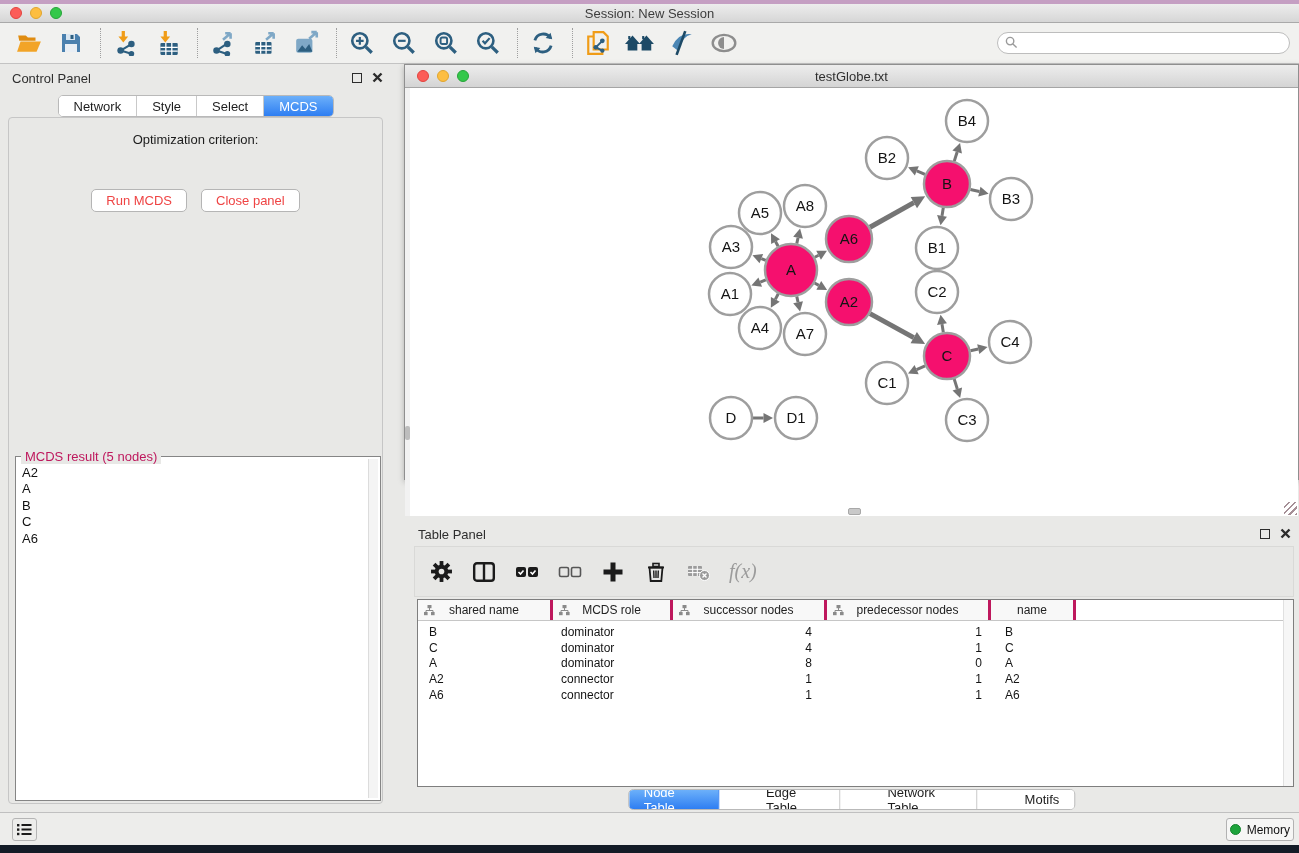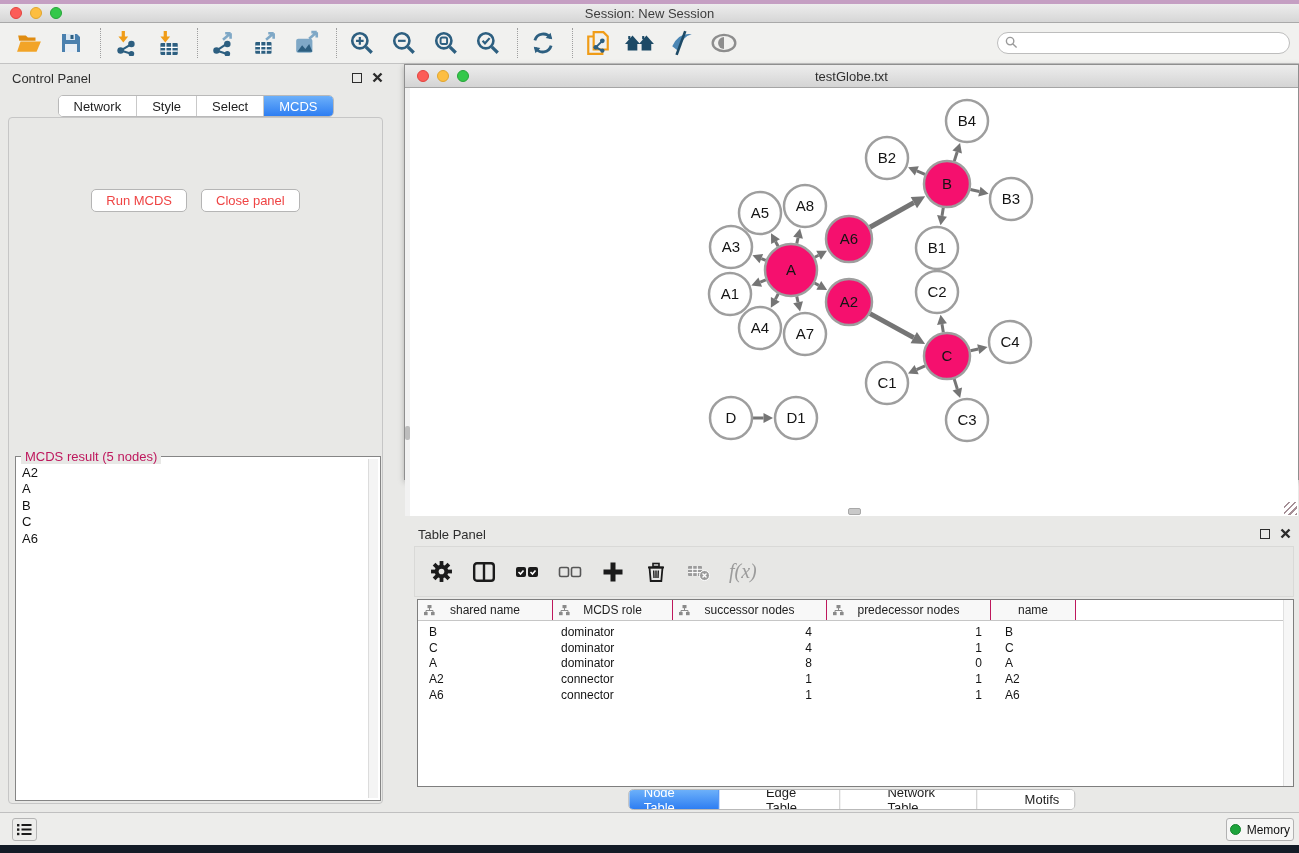--- a/index.html
+++ b/index.html
@@ -73,21 +73,21 @@
     background:repeating-linear-gradient(135deg, transparent 0 3px, #a58f96 3px 4.5px); }
 
   
   .table-panel { position:absolute; left:404px; top:520px; width:895px; height:292px; background:#e9e9e7; }
   .tp-toolbar { position:absolute; left:10px; top:26px; right:5px; height:51px; background:#e7e7e5; border:1px solid #d9d9d7;
     display:flex; align-items:center; padding-left:13px; }
   .tp-icon { margin-right:17px; display:flex; align-items:center; justify-content:center; width:26px; height:26px; }
   .fx-label { font-family:"Liberation Serif", serif; font-style:italic; font-size:20px; color:#9b9b9b; }
   .tp-table { position:absolute; left:13px; top:79px; width:877px; height:188px; background:#fff; border:1px solid #7e7e7e; overflow:hidden; }
   .tbl-header { display:grid; grid-template-columns:135px 120px 154px 164px 85px 1fr; height:21px; border-bottom:1px solid #c6c6c6; }
-  .th-cell { position:relative; background:#f8f8f8; border-right:1px solid #be185d; display:flex; align-items:center; justify-content:center;
+  .th-cell { position:relative; background:#f8f8f8; border-right:3px solid #be185d; display:flex; align-items:center; justify-content:center;
     font-size:12px; color:#222; }
   .th-cell.blank { background:#fff; border-right:none; border-bottom:1px solid #fff; }
   .th-icon { position:absolute; left:6px; top:5px; }
   .tbl-body { padding-top:3px; }
   .tbl-row { display:grid; grid-template-columns:135px 120px 154px 164px 85px 1fr; height:15.8px; align-items:center; }
   .td { font-size:12px; color:#141414; white-space:nowrap; }
   .td.c0 { padding-left:11px; } .td.c1 { padding-left:8px; }
   .td.c2 { text-align:right; padding-right:15px; } .td.c3 { text-align:right; padding-right:9px; }
   .td.c4 { padding-left:14px; }
   .tbl-scroll { position:absolute; right:0; top:0; bottom:0; width:10px; background:#f6f6f6; border-left:1px solid #e0e0e0; }
@@ -272,20 +272,21 @@
           <path d="M1.5 1.5l8 8M9.5 1.5l-8 8" stroke="#2c2c2c" stroke-width="2.4"></path>
         </svg>
     </div>
     <div class="seg-tabs cp-tabs" id="cp-tabs">
         <div class="seg-tab">Network</div>
         <div class="seg-tab">Style</div>
         <div class="seg-tab">Select</div>
         <div class="seg-tab active">MCDS</div>
       </div>
     <div class="cp-content">
+      <div class="opt-label">Optimization criterion:</div>
       <div class="cp-buttons">
         <button class="mac-btn">Run MCDS</button>
         <button class="mac-btn">Close panel</button>
       </div>
       <div class="result-group">
         <div class="result-legend">MCDS result (5 nodes)</div>
         <div class="result-list" id="result-list">
             <div class="result-item">A2</div>
             <div class="result-item">A</div>
             <div class="result-item">B</div>

